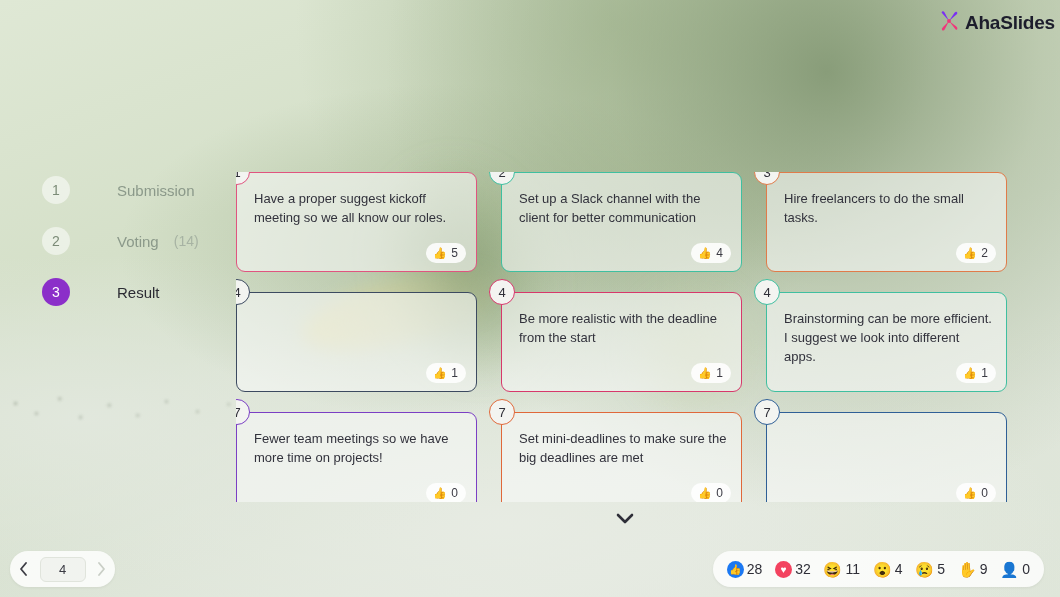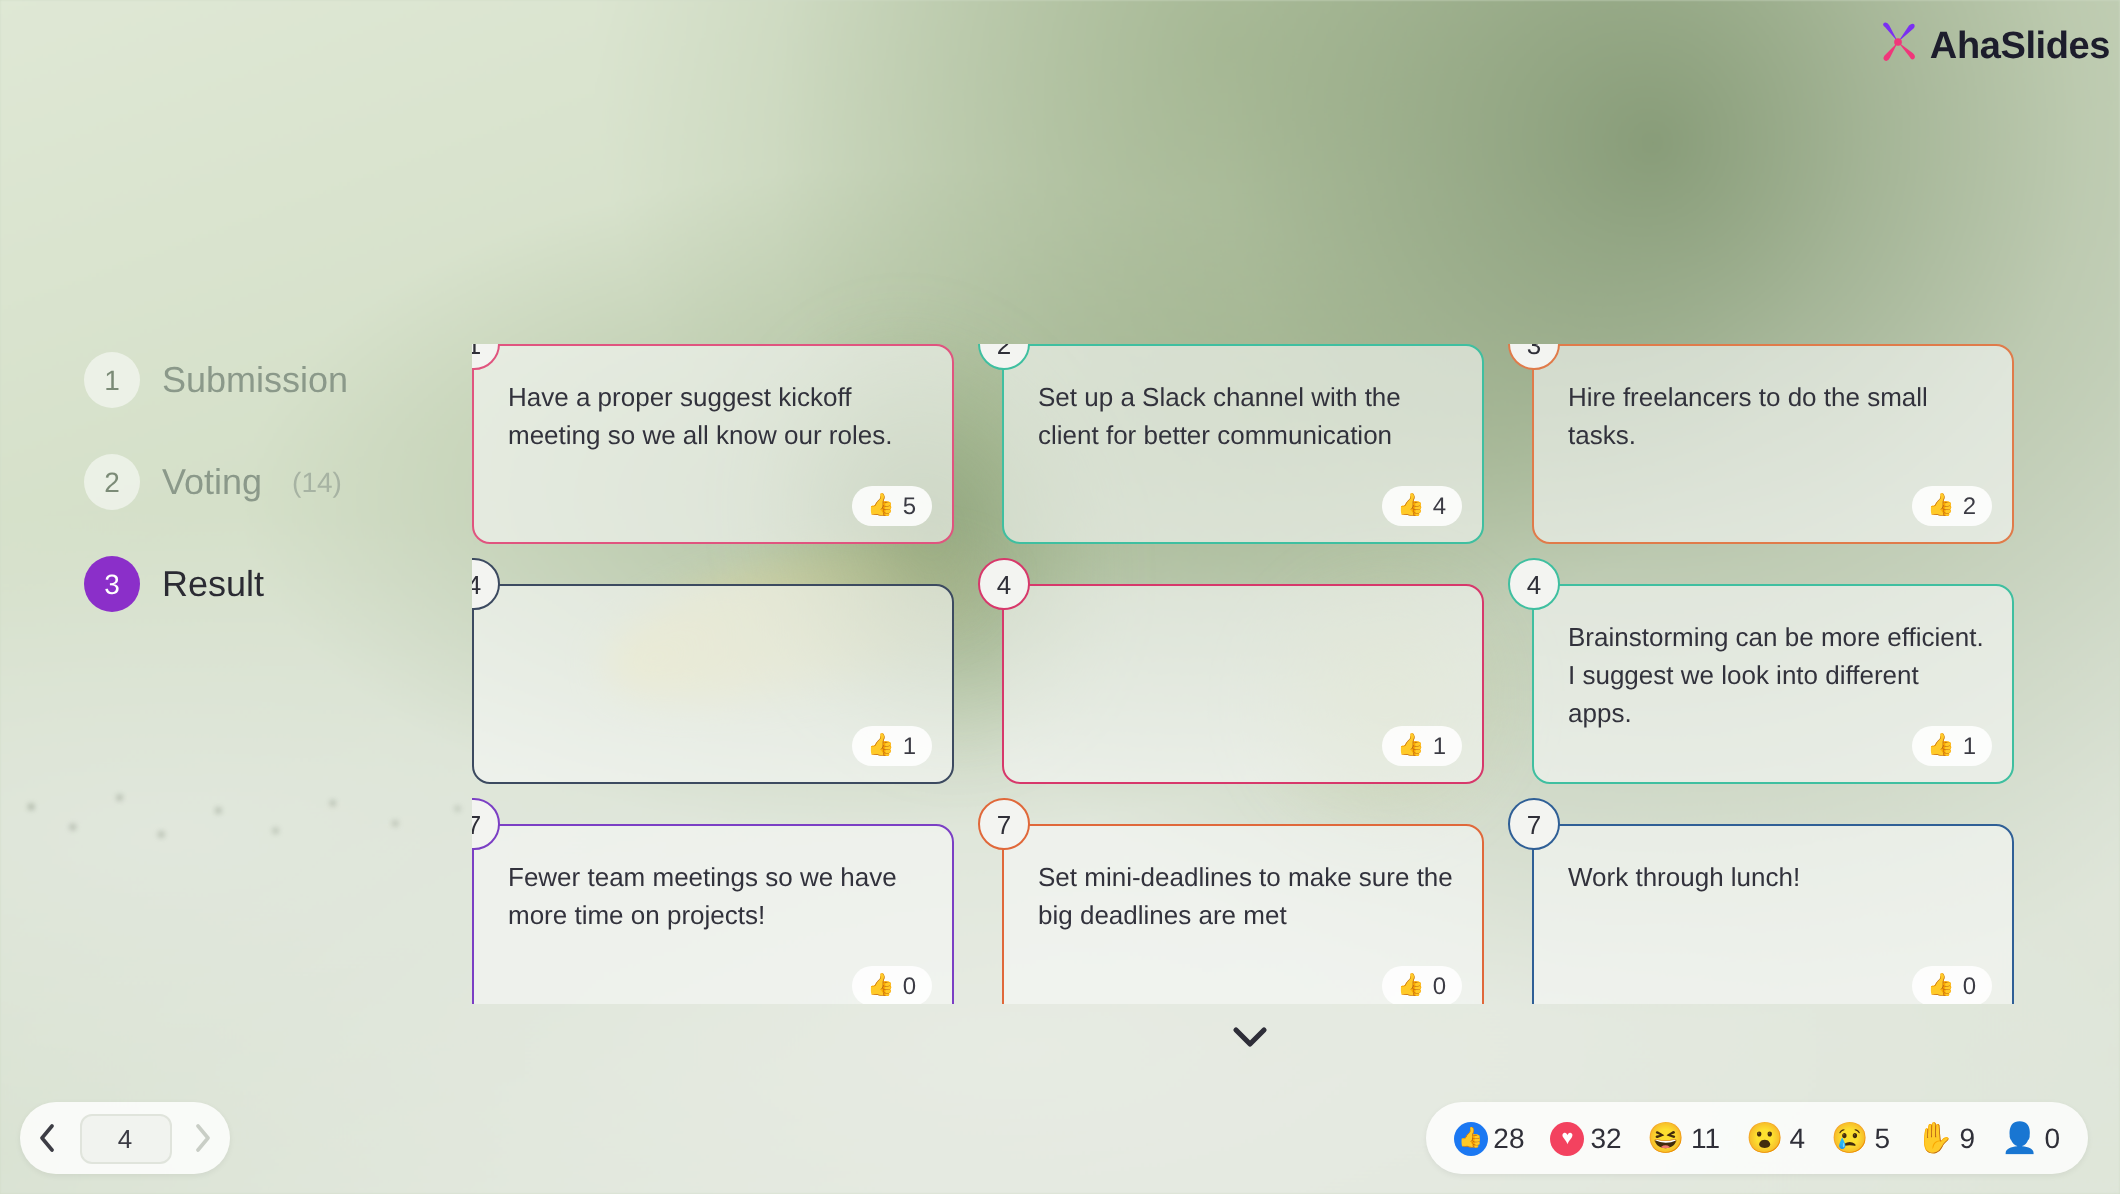--- a/index.html
+++ b/index.html
@@ -105,21 +105,21 @@
   }
   .step-num.inactive {
     background: rgba(255,255,255,0.52);
     color: #7b8b77;
   }
   .step-num.active {
     background: #8b2fc9;
     color: #ffffff;
     font-weight: 500;
   }
-  .step-label { font-size: 18px; color: #8b998a; }
+  .step-label { font-size: 15px; color: #8b998a; margin-left: 36px; }
   .step.active .step-label { color: #2b2b33; }
   .step-count { font-size: 14px; color: #a7b3a3; margin-left: 4px; }
 
   
   .grid {
     position: absolute; left: 236px; top: 172px;
     width: 790px; height: 330px;
     overflow: hidden;
   }
   .grid-row { display: flex; gap: 24px; margin-bottom: 20px; }
@@ -280,20 +280,21 @@
     <div class="grid-row">
       <div class="card" style="border-color: rgb(60, 74, 96);">
         <span class="rank-badge" style="border-color: rgb(60, 74, 96);">4</span>
         <div class="vote-pill">
           <span class="thumb-glyph">👍</span>
           <span>1</span>
         </div>
       </div>
       <div class="card" style="border-color: rgb(215, 56, 107);">
         <span class="rank-badge" style="border-color: rgb(215, 56, 107);">4</span>
+        <div class="card-text">Be more realistic with the deadline from the start</div>
         <div class="vote-pill">
           <span class="thumb-glyph">👍</span>
           <span>1</span>
         </div>
       </div>
       <div class="card" style="border-color: rgb(63, 191, 160);">
         <span class="rank-badge" style="border-color: rgb(63, 191, 160);">4</span>
         <div class="card-text">Brainstorming can be more efficient. I suggest we look into different apps.</div>
         <div class="vote-pill">
           <span class="thumb-glyph">👍</span>
@@ -314,21 +315,20 @@
       <div class="card" style="border-color: rgb(224, 104, 58);">
         <span class="rank-badge" style="border-color: rgb(224, 104, 58);">7</span>
         <div class="card-text">Set mini-deadlines to make sure the big deadlines are met</div>
         <div class="vote-pill">
           <span class="thumb-glyph">👍</span>
           <span>0</span>
         </div>
       </div>
       <div class="card" style="border-color: rgb(47, 95, 150);">
         <span class="rank-badge" style="border-color: rgb(47, 95, 150);">7</span>
-        <div class="card-text">Work through lunch!</div>
         <div class="vote-pill">
           <span class="thumb-glyph">👍</span>
           <span>0</span>
         </div>
       </div>
     </div>
 
   </div>
 
   <div class="scroll-chevron">

